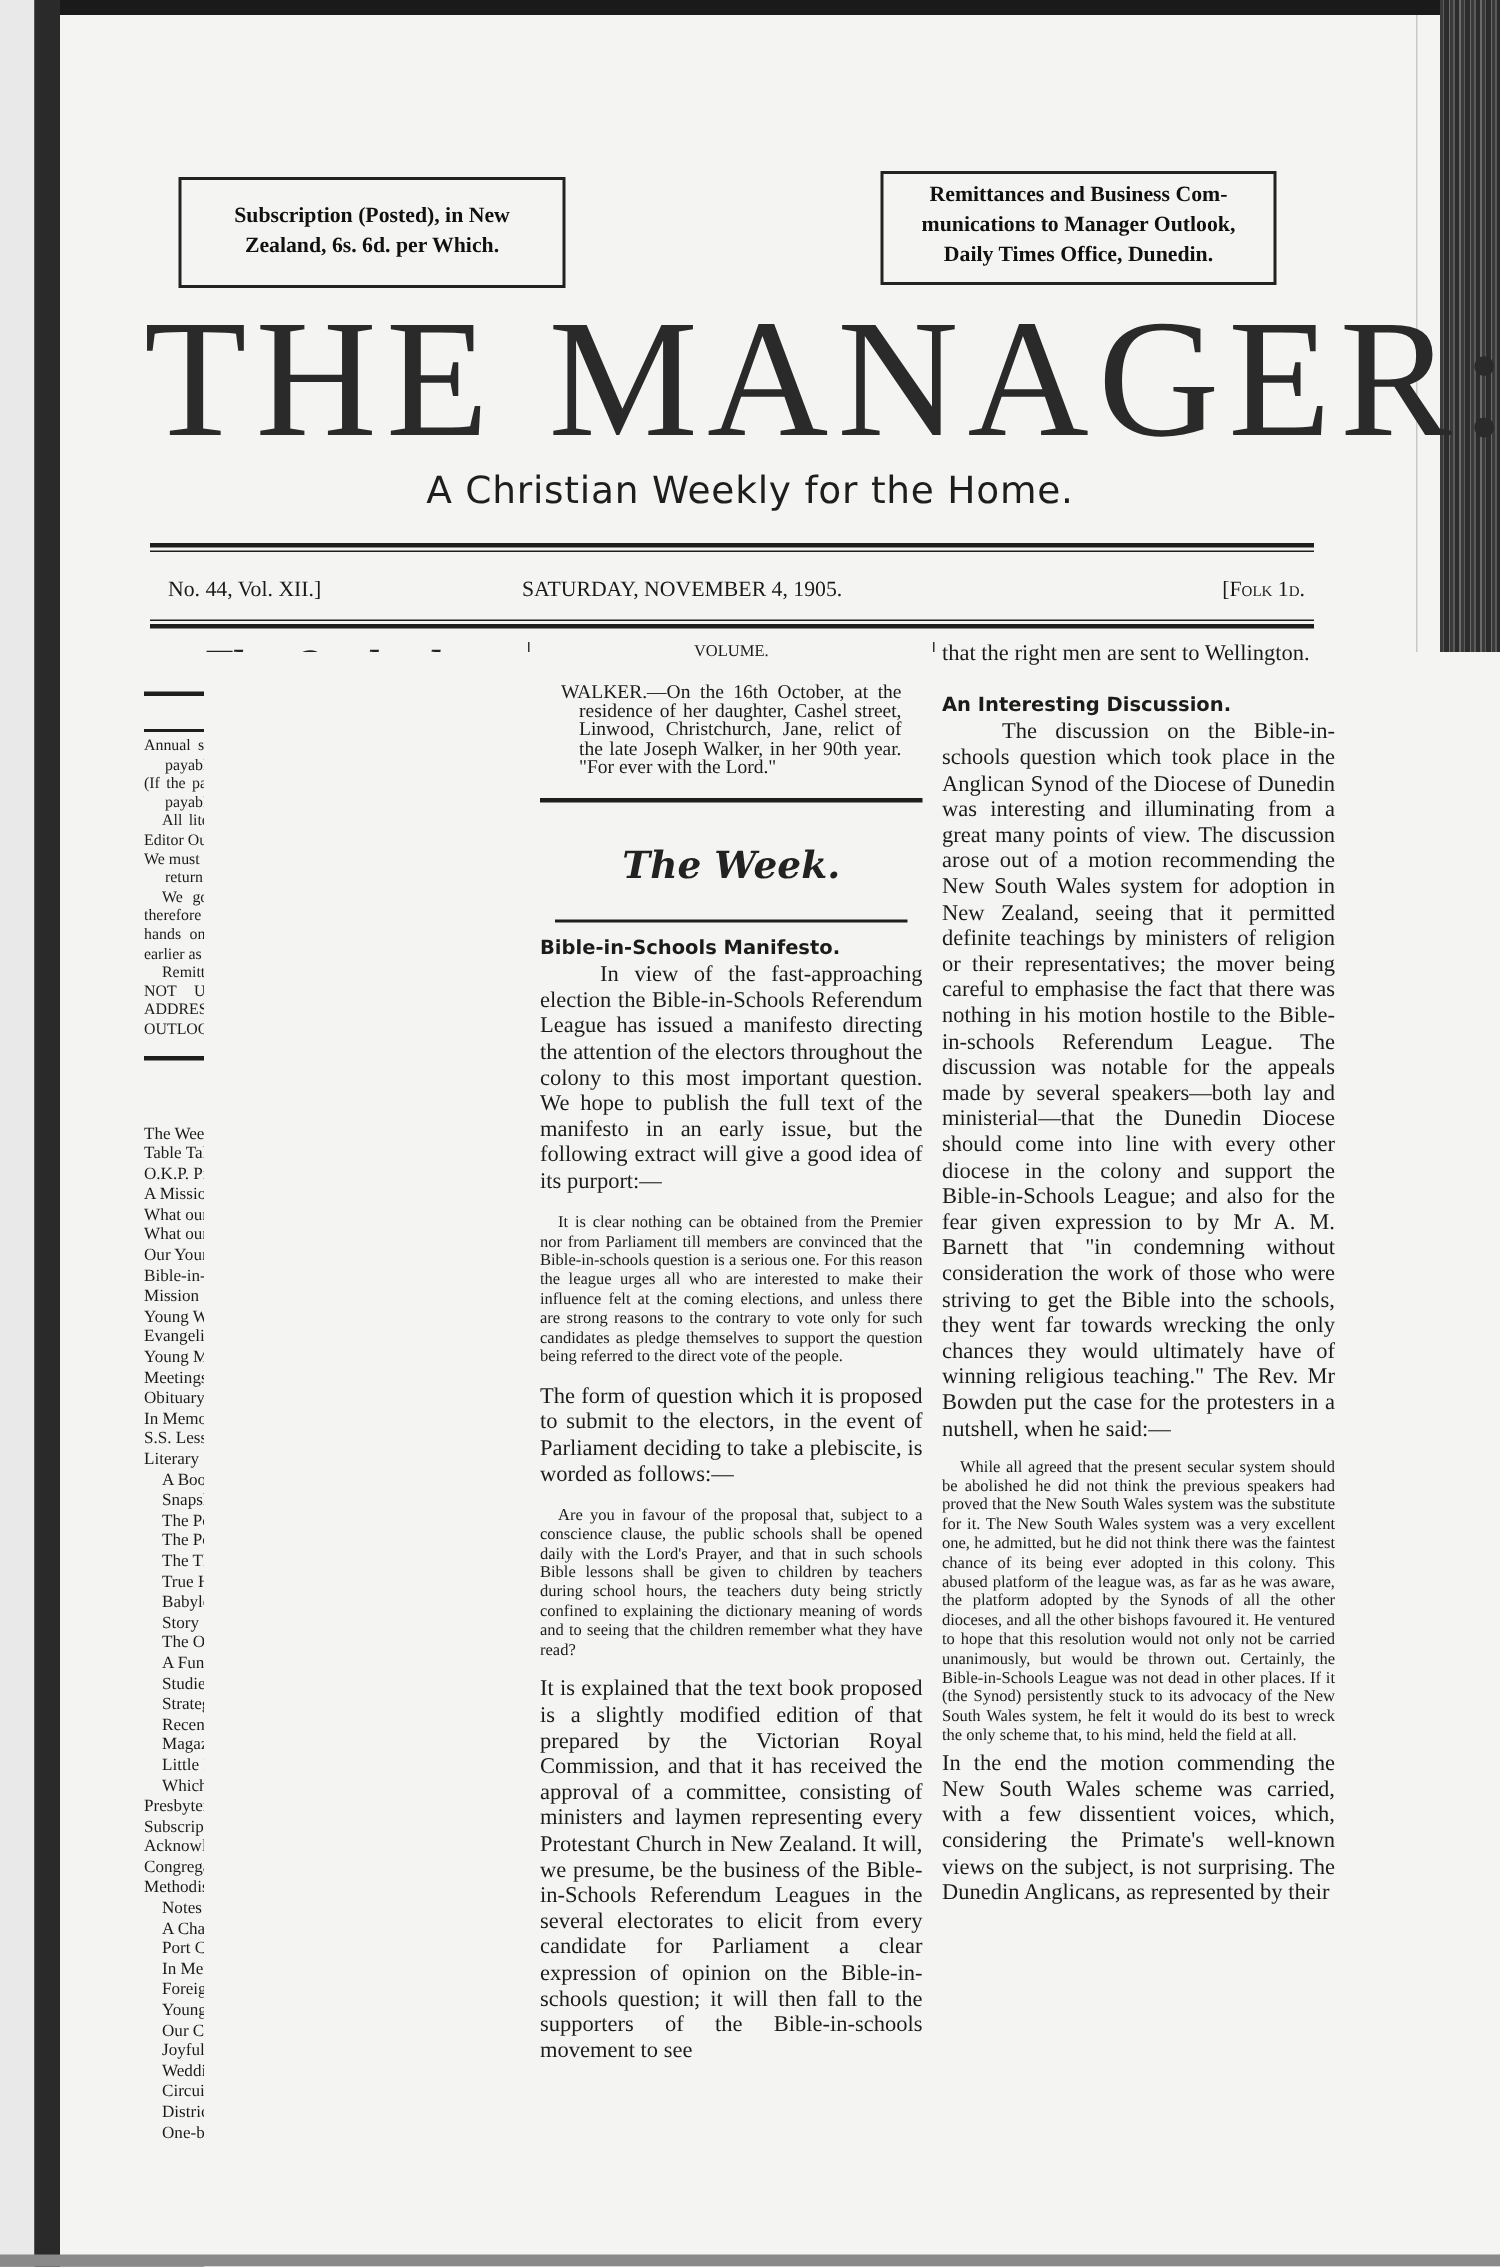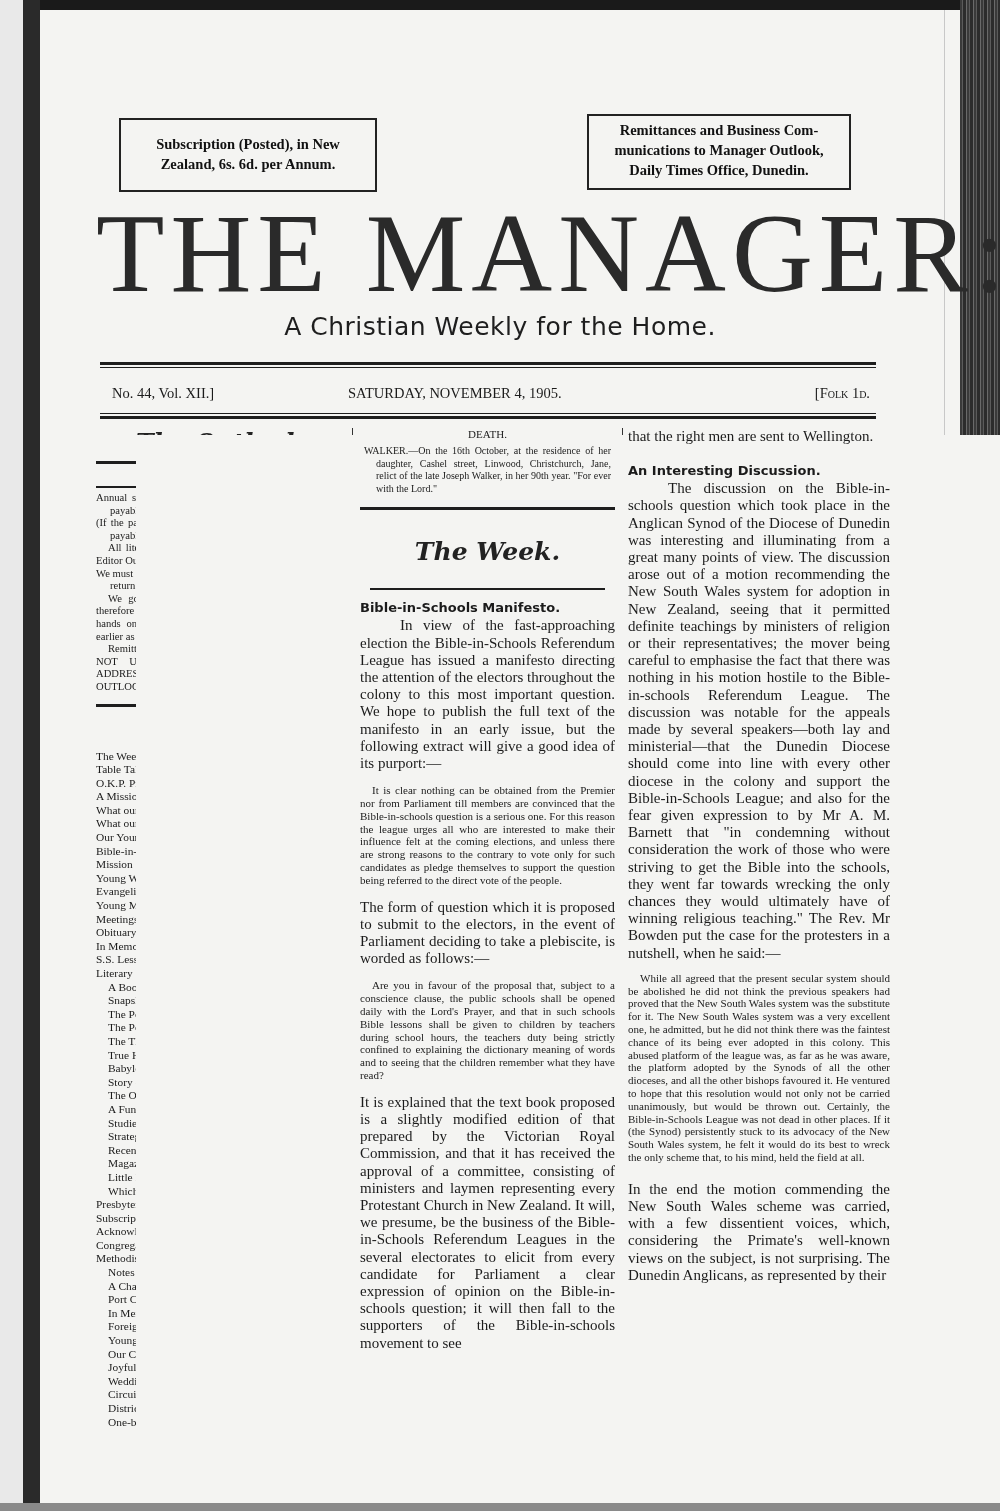--- a/index.html
+++ b/index.html
@@ -69,42 +69,42 @@
   .toc { margin: 0; padding: 0; list-style: none; font-size: 11.4px; line-height: 13.6px; }
   .toc li { display: flex; justify-content: space-between; white-space: nowrap; }
   .toc li.sub { padding-left: 12px; }
   .toc li .title { flex: 0 0 auto; }
   .toc li .page { flex: 0 0 auto; text-align: right; min-width: 22px; }
   .toc li .dots { flex: 1 1 auto; margin: 0 6px; overflow: hidden; color: #333; letter-spacing: 8px; font-size: 9px; }
 
   
   .col2 { position: absolute; left: 360px; top: 428px; width: 255px; }
   .death-title { text-align: center; font-size: 11px; line-height: 13px; margin: 0; }
-  .death-text { font-size: 10px; line-height: 12.6px; margin: 4px; padding-left: 12px; text-indent: -12px; text-align: justify; }
+  .death-text { font-size: 13px; line-height: 12.6px; margin: 14px; padding-left: 12px; text-indent: -12px; text-align: justify; }
   .week-title { font-size: 25px; line-height: 56px; margin: 14px 0 0; }
   .section-head { font-family: "DejaVu Sans", sans-serif; font-weight: bold; font-size: 13px; margin: 0 0 2px; }
   .body-text { font-size: 15px; line-height: 17.2px; text-align: justify; margin: 0; }
   .body-text.first { text-indent: 40px; }
   .quote-text { font-size: 11px; line-height: 12.8px; text-align: justify; margin: 0; text-indent: 12px; }
 
   
   .col3 { position: absolute; left: 628px; top: 428px; width: 262px; }
 </style>
 </head>
 <body>
 
 <div class="left-margin"></div>
 <div class="left-strip"></div>
 <div class="page"></div>
 <div class="page-foldline"></div>
 <div class="spine"></div>
 
 <div class="box box-left">
   <div>Subscription (Posted), in New</div>
-  <div>Zealand, 6s. 6d. per Annum.</div>
+  <div>Zealand, 6s. 6d. per Which.</div>
 </div>
 <div class="box box-right">
   <div>Remittances and Business Com-</div>
   <div>munications to Manager Outlook,</div>
   <div>Daily Times Office, Dunedin.</div>
 </div>
 
 <div class="masthead">THE MANAGER:</div>
 <div class="tagline">A Christian Weekly for the Home.</div>
 
@@ -385,34 +385,34 @@
       </li>
       <li class="sub">
         <span class="title">One-by-one Band</span>
         <span class="dots">·····················</span>
         <span class="page">45</span>
       </li>
     </ul>
 </div>
 
 <div class="col2">
-  <p class="death-title">DEATH.</p>
+  <p class="death-title">VOLUME.</p>
   <p class="death-text">WALKER.—On the 16th October, at the residence of her daughter, Cashel street, Linwood, Christchurch, Jane, relict of the late Joseph Walker, in her 90th year. "For ever with the Lord."</p>
   <div class="rule rule-thick" style="position:relative; height:3px; width:100%; margin-top:12px;"></div>
   <div class="blackletter week-title">The Week.</div>
   <div class="rule rule-thin" style="position:relative; height:2px; width:92%; margin:8px auto 10px;"></div>
   <p class="section-head">Bible-in-Schools Manifesto.</p>
   <p class="body-text first">In view of the fast-approaching election the Bible-in-Schools Referendum League has issued a manifesto directing the attention of the electors throughout the colony to this most important question. We hope to publish the full text of the manifesto in an early issue, but the following extract will give a good idea of its purport:—</p>
   <p class="quote-text" style="margin-top:12px;">It is clear nothing can be obtained from the Premier nor from Parliament till members are convinced that the Bible-in-schools question is a serious one. For this reason the league urges all who are interested to make their influence felt at the coming elections, and unless there are strong reasons to the contrary to vote only for such candidates as pledge themselves to support the question being referred to the direct vote of the people.</p>
   <p class="body-text" style="margin-top:12px;">The form of question which it is proposed to submit to the electors, in the event of Parliament deciding to take a plebiscite, is worded as follows:—</p>
   <p class="quote-text" style="margin-top:12px;">Are you in favour of the proposal that, subject to a conscience clause, the public schools shall be opened daily with the Lord's Prayer, and that in such schools Bible lessons shall be given to children by teachers during school hours, the teachers duty being strictly confined to explaining the dictionary meaning of words and to seeing that the children remember what they have read?</p>
   <p class="body-text" style="margin-top:12px;">It is explained that the text book proposed is a slightly modified edition of that prepared by the Victorian Royal Commission, and that it has received the approval of a committee, consisting of ministers and laymen representing every Protestant Church in New Zealand. It will, we presume, be the business of the Bible-in-Schools Referendum Leagues in the several electorates to elicit from every candidate for Parliament a clear expression of opinion on the Bible-in-schools question; it will then fall to the supporters of the Bible-in-schools movement to see</p>
 </div>
 
 <div class="col3">
   <p class="body-text">that the right men are sent to Wellington.</p>
   <p class="section-head" style="margin-top:18px;">An Interesting Discussion.</p>
   <p class="body-text first">The discussion on the Bible-in-schools question which took place in the Anglican Synod of the Diocese of Dunedin was interesting and illuminating from a great many points of view. The discussion arose out of a motion recommending the New South Wales system for adoption in New Zealand, seeing that it permitted definite teachings by ministers of religion or their representatives; the mover being careful to emphasise the fact that there was nothing in his motion hostile to the Bible-in-schools Referendum League. The discussion was notable for the appeals made by several speakers—both lay and ministerial—that the Dunedin Diocese should come into line with every other diocese in the colony and support the Bible-in-Schools League; and also for the fear given expression to by Mr A. M. Barnett that "in condemning without consideration the work of those who were striving to get the Bible into the schools, they went far towards wrecking the only chances they would ultimately have of winning religious teaching." The Rev. Mr Bowden put the case for the protesters in a nutshell, when he said:—</p>
   <p class="quote-text" style="margin-top:10px;">While all agreed that the present secular system should be abolished he did not think the previous speakers had proved that the New South Wales system was the substitute for it. The New South Wales system was a very excellent one, he admitted, but he did not think there was the faintest chance of its being ever adopted in this colony. This abused platform of the league was, as far as he was aware, the platform adopted by the Synods of all the other dioceses, and all the other bishops favoured it. He ventured to hope that this resolution would not only not be carried unanimously, but would be thrown out. Certainly, the Bible-in-Schools League was not dead in other places. If it (the Synod) persistently stuck to its advocacy of the New South Wales system, he felt it would do its best to wreck the only scheme that, to his mind, held the field at all.</p>
-  <p class="body-text" style="margin-top:17px;">In the end the motion commending the New South Wales scheme was carried, with a few dissentient voices, which, considering the Primate's well-known views on the subject, is not surprising. The Dunedin Anglicans, as represented by their</p>
+  <p class="body-text" style="margin-top:4px;">In the end the motion commending the New South Wales scheme was carried, with a few dissentient voices, which, considering the Primate's well-known views on the subject, is not surprising. The Dunedin Anglicans, as represented by their</p>
 </div>
 
 <div class="bottom-strip"></div>
 
 </body></html>

